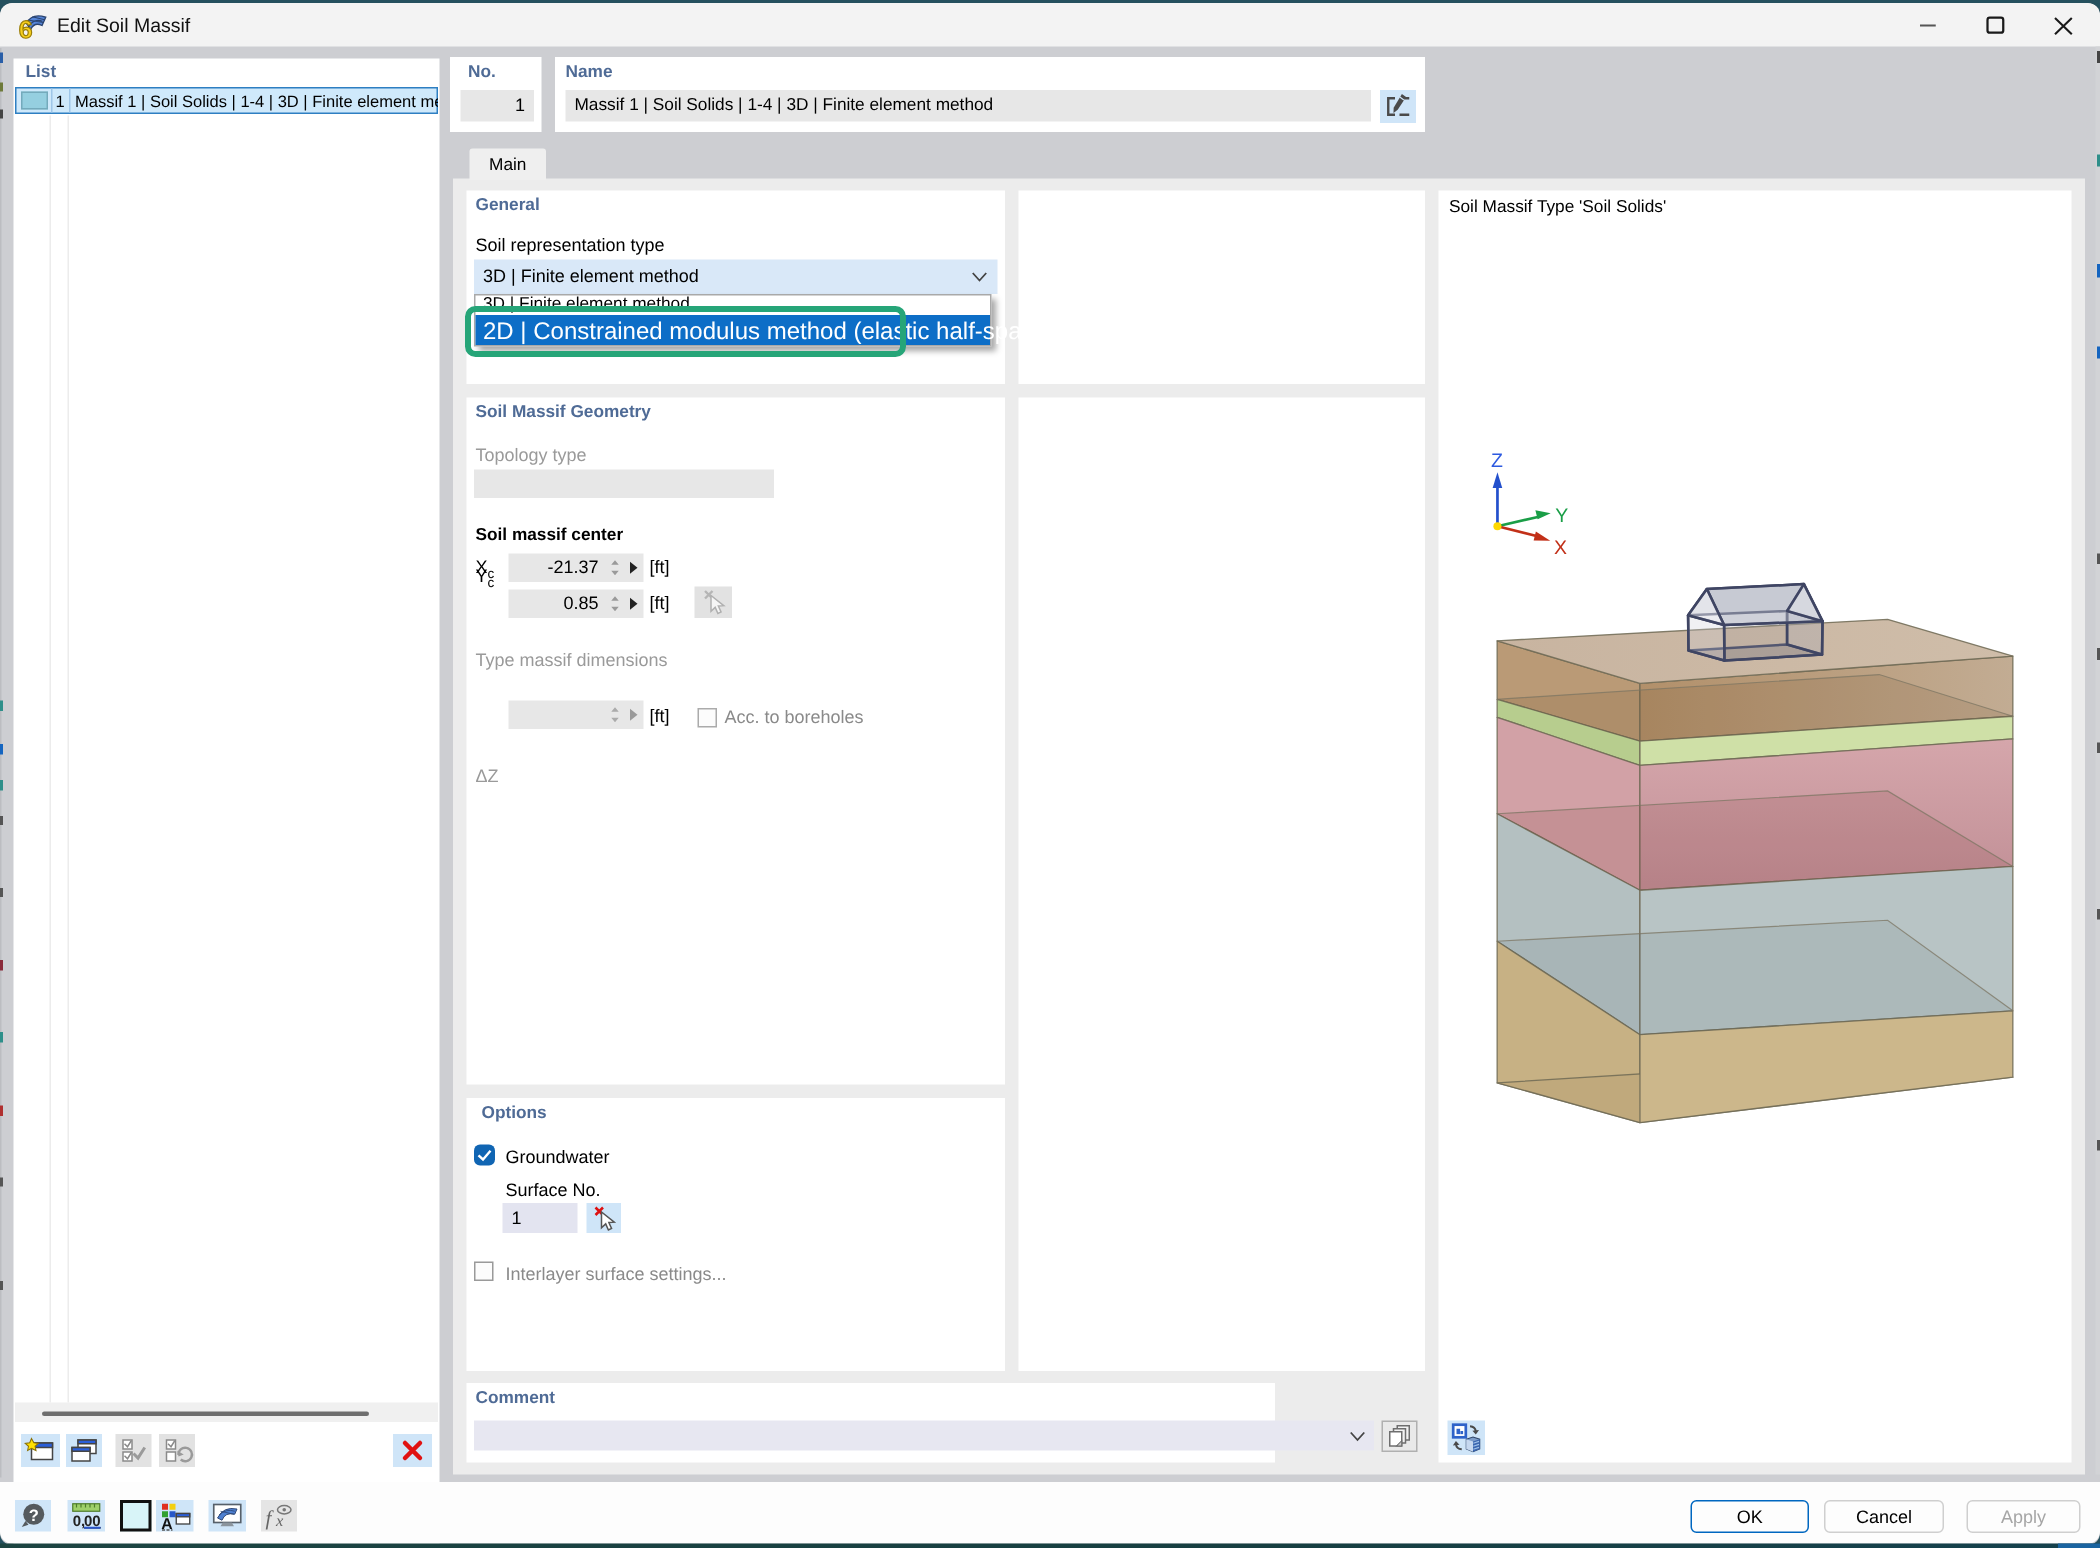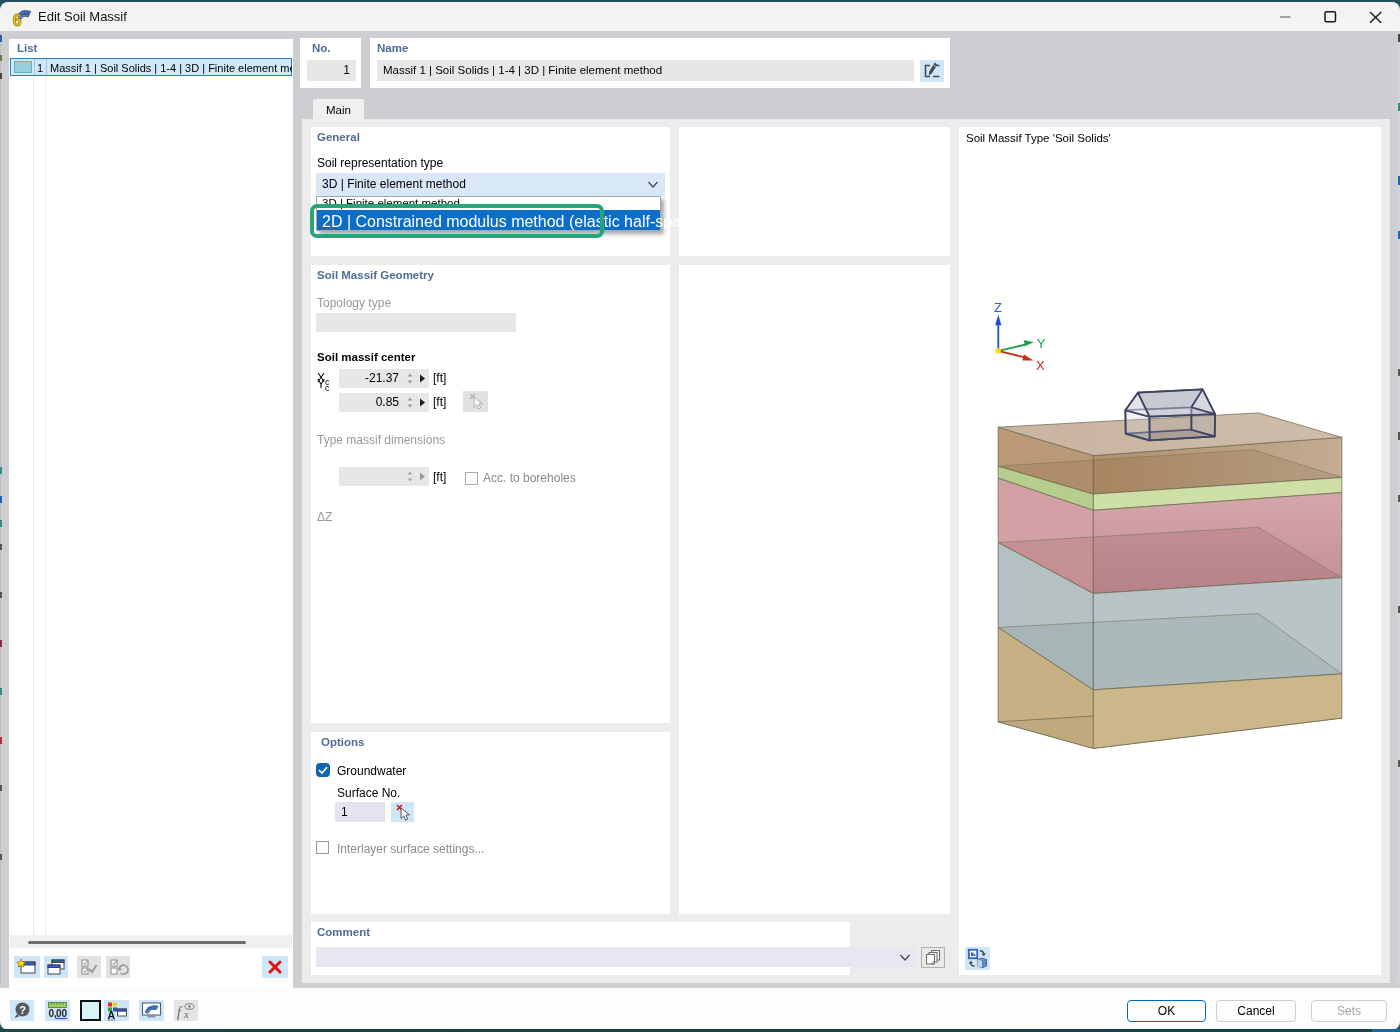--- a/index.html
+++ b/index.html
@@ -371,21 +371,21 @@
       <div class="gbtn" style="left:174px;top:12px;width:24px;height:21px;background:#e5e5e5;">
         <svg width="24" height="21" viewBox="0 0 24 21">
           <text x="3" y="16.5" font-size="14" font-style="italic" fill="#666" font-family="Liberation Serif">f</text>
           <text x="10" y="17.5" font-size="11" font-style="italic" fill="#666" font-family="Liberation Serif">x</text>
           <ellipse cx="15.5" cy="6.5" rx="4.5" ry="2.8" fill="none" stroke="#777" stroke-width="1"></ellipse>
           <circle cx="15.5" cy="6.5" r="1.2" fill="#777"></circle>
         </svg>
       </div>
       <div class="okbtn" style="left:1127px;width:79px;border-color:#0067c0;">OK</div>
       <div class="okbtn" style="left:1216px;width:80px;">Cancel</div>
-      <div class="okbtn" style="left:1311px;width:76px;color:#a6a6a6;">Sets</div>
+      <div class="okbtn" style="left:1311px;width:76px;color:#a6a6a6;">Apply</div>
     </div>
   </div>
   <div id="botstrip">
       <div class="blue"></div>
     </div>
   <div class="abs" style="left:1397px;top:31px;width:3px;height:952px;background:#d2d3d6;">
     <div class="abs" style="left:1px;top:3px;width:2px;height:8px;background:#444;"></div>
     <div class="abs" style="left:1px;top:72px;width:2px;height:8px;background:#2e8f8a;"></div>
     <div class="abs" style="left:1px;top:145px;width:2px;height:9px;background:#1565c0;"></div>
     <div class="abs" style="left:1px;top:200px;width:2px;height:8px;background:#1565c0;"></div>

